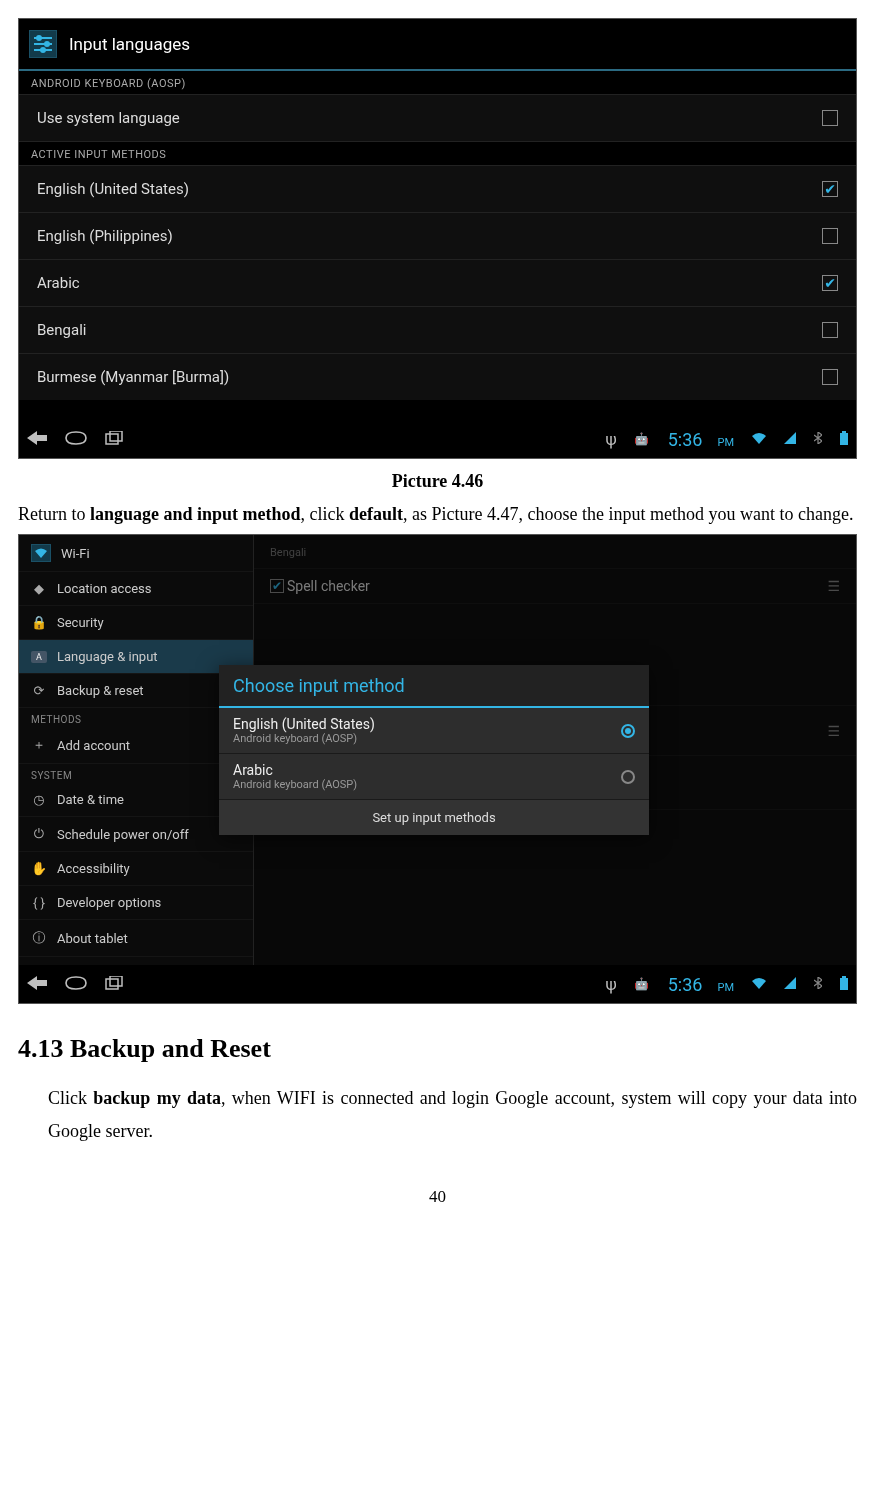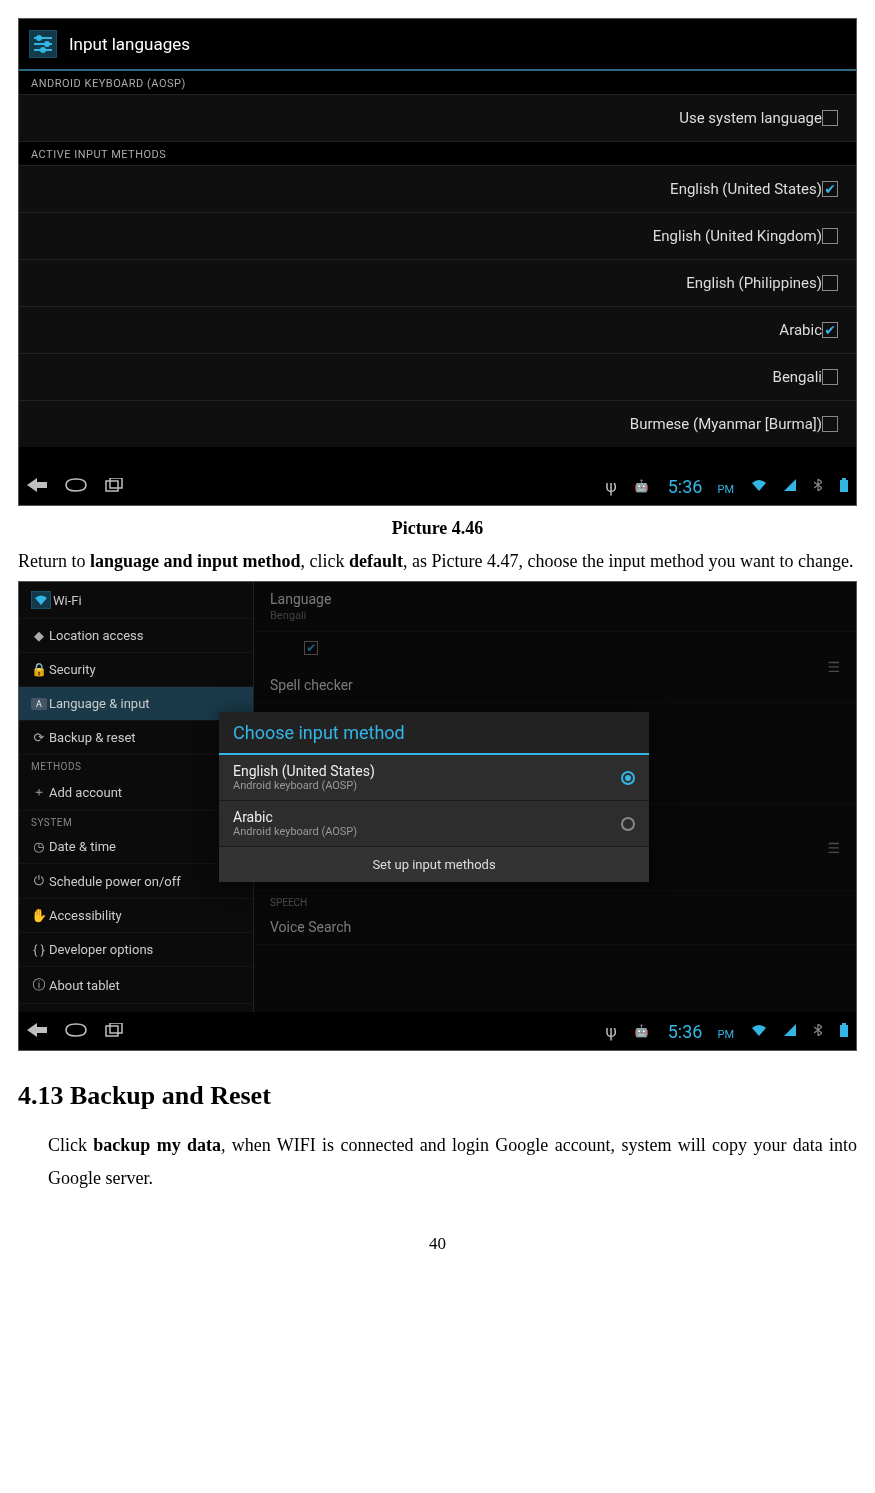--- a/index.html
+++ b/index.html
@@ -8,21 +8,21 @@
 
   
   .shot1 { border: 1px solid #555; background: #000; color: #e6e6e6; font-family: Roboto, "Helvetica Neue", Arial, sans-serif; font-size: 15px; }
   .s1-header { display: flex; align-items: center; height: 52px; padding: 0 10px; border-bottom: 2px solid #2b6a82; }
   .s1-header .sliders { width: 28px; height: 28px; background: #123a4a; border: 1px solid #1a5066; display: flex; flex-direction: column; justify-content: center; align-items: center; gap: 4px; padding: 4px; }
   .s1-header .line { width: 18px; height: 2px; background: #33b5e5; position: relative; }
   .s1-header .line::before { content: ""; position: absolute; top: -2px; width: 6px; height: 6px; border-radius: 50%; background: #33b5e5; }
   .s1-header .line.a::before { left: 2px; } .s1-header .line.b::before { left: 10px; } .s1-header .line.c::before { left: 6px; }
   .s1-header .title { margin-left: 12px; font-size: 17px; color: #fff; }
   .s1-sectionlabel { font-size: 11px; letter-spacing: 0.5px; color: #aaa; padding: 6px 12px 4px; background: #000; border-bottom: 1px solid #222; }
-  .s1-row { display: flex; align-items: center; justify-content: flex-end; padding: 14px 18px; border-bottom: 1px solid #222; background: #0f0f0f; }
+  .s1-row { display: flex; align-items: center; justify-content: space-between; padding: 14px 18px; border-bottom: 1px solid #222; background: #0f0f0f; }
   .s1-row.last { border-bottom: none; }
   .s1-row .label { color: #ddd; }
   .cb { width: 16px; height: 16px; border: 1px solid #888; display: inline-flex; align-items: center; justify-content: center; }
   .cb.checked::after { content: "✔"; color: #33b5e5; font-size: 14px; line-height: 1; }
   .s1-gap { height: 20px; background: #000; }
 
   .navbar { display: flex; align-items: center; justify-content: space-between; height: 38px; background: #000; padding: 0 8px; font-size: 14px; }
   .navbar .navleft, .navbar .navright { display: flex; align-items: center; gap: 18px; }
   .nav-icon { color: #bfbfbf; font-size: 16px; }
   .nav-svg { display: inline-block; }
@@ -37,32 +37,32 @@
   .bodytext { font-size: 18px; line-height: 1.8; text-align: justify; margin: 4px 0; }
   .bold { font-weight: bold; }
   h2.section { font-size: 26px; font-weight: bold; margin: 30px 0 18px; }
   .indent { padding-left: 30px; }
   .pagenum { text-align: center; font-size: 17px; margin-top: 40px; }
 
   
   .shot2 { border: 1px solid #555; background: #0b0b0b; color: #ccc; font-family: Roboto, "Helvetica Neue", Arial, sans-serif; font-size: 13px; position: relative; height: 470px; overflow: hidden; }
   .s2-wrap { display: flex; height: calc(100% - 38px); }
   .s2-side { width: 235px; background: #0b0b0b; border-right: 1px solid #222; overflow: hidden; }
-  .s2-side .sitem { display: flex; align-items: center; gap: 2px; padding: 9px 12px; color: #ccc; font-size: 13px; border-bottom: 1px solid #151515; }
+  .s2-side .sitem { display: flex; align-items: center; gap: 10px; padding: 9px 12px; color: #ccc; font-size: 13px; border-bottom: 1px solid #151515; }
   .s2-side .sitem.active { background: #1a3a4a; }
   .s2-side .shead { font-size: 10px; color: #888; padding: 6px 12px 2px; letter-spacing: 0.5px; }
   .s2-side .sicon { width: 16px; text-align: center; color: #aaa; font-size: 13px; }
   .s2-side .wifi-ico { width: 20px; height: 18px; background: #123a4a; border: 1px solid #1a5066; display:flex;align-items:center;justify-content:center;}
 
   .s2-main { flex: 1; background: #0f0f0f; position: relative; }
   .s2-item { padding: 9px 16px; border-bottom: 1px solid #1a1a1a; }
   .s2-item .t { color: #ddd; font-size: 14px; }
   .s2-item .s { color: #777; font-size: 11px; margin-top: 2px; }
   .s2-itemrow { display: flex; align-items: center; justify-content: space-between; }
-  .s2-chkleft { display:flex; gap:22px; align-items:center;flex-direction:column;}
+  .s2-chkleft { display:flex; gap:3px; align-items:center;}
   .s2-smallcb { width:14px;height:14px;border:1px solid #888;display:inline-flex;align-items:center;justify-content:center;}
   .s2-smallcb.on::after{content:"✔";color:#33b5e5;font-size:12px;}
   .s2-gear { color: #888; font-size: 14px; }
   .s2-speech { font-size: 10px; color: #888; padding: 6px 16px 2px; }
 
   
   .s2-dialog { position: absolute; left: 200px; top: 130px; width: 430px; background: #2a2a2a; box-shadow: 0 4px 20px rgba(0,0,0,.6); }
   .s2-dialog .dhead { color: #33b5e5; font-size: 18px; padding: 10px 14px; border-bottom: 2px solid #33b5e5; background: #222; }
   .s2-dopt { display: flex; justify-content: space-between; align-items: center; padding: 8px 14px; border-bottom: 1px solid #1a1a1a; background: #2d2d2d; }
   .s2-dopt .ol { color: #eee; font-size: 14px; }
@@ -92,24 +92,20 @@
     <div class="s1-row">
       <span class="label">Use system language</span>
       <span class="cb"></span>
     </div>
     <div class="s1-sectionlabel">ACTIVE INPUT METHODS</div>
     <div class="s1-row">
       <span class="label">English (United States)</span>
       <span class="cb checked"></span>
     </div>
     <div class="s1-row">
-      <span class="label">English (United Kingdom)</span>
-      <span class="cb"></span>
-    </div>
-    <div class="s1-row">
       <span class="label">English (Philippines)</span>
       <span class="cb"></span>
     </div>
     <div class="s1-row">
       <span class="label">Arabic</span>
       <span class="cb checked"></span>
     </div>
     <div class="s1-row">
       <span class="label">Bengali</span>
       <span class="cb"></span>
@@ -228,21 +224,20 @@
           <span>Developer options</span>
         </div>
         <div class="sitem">
           <span class="sicon">ⓘ</span>
           <span>About tablet</span>
         </div>
       </div>
 
       <div class="s2-main">
         <div class="s2-item">
-          <div class="t">Language</div>
           <div class="s">Bengali</div>
         </div>
         <div class="s2-item s2-itemrow">
           <div class="s2-chkleft">
             <span class="s2-smallcb on"></span>
             <span class="t">Spell checker</span>
           </div>
           <span class="s2-gear">☰</span>
         </div>
         <div style="height:70px"></div>

